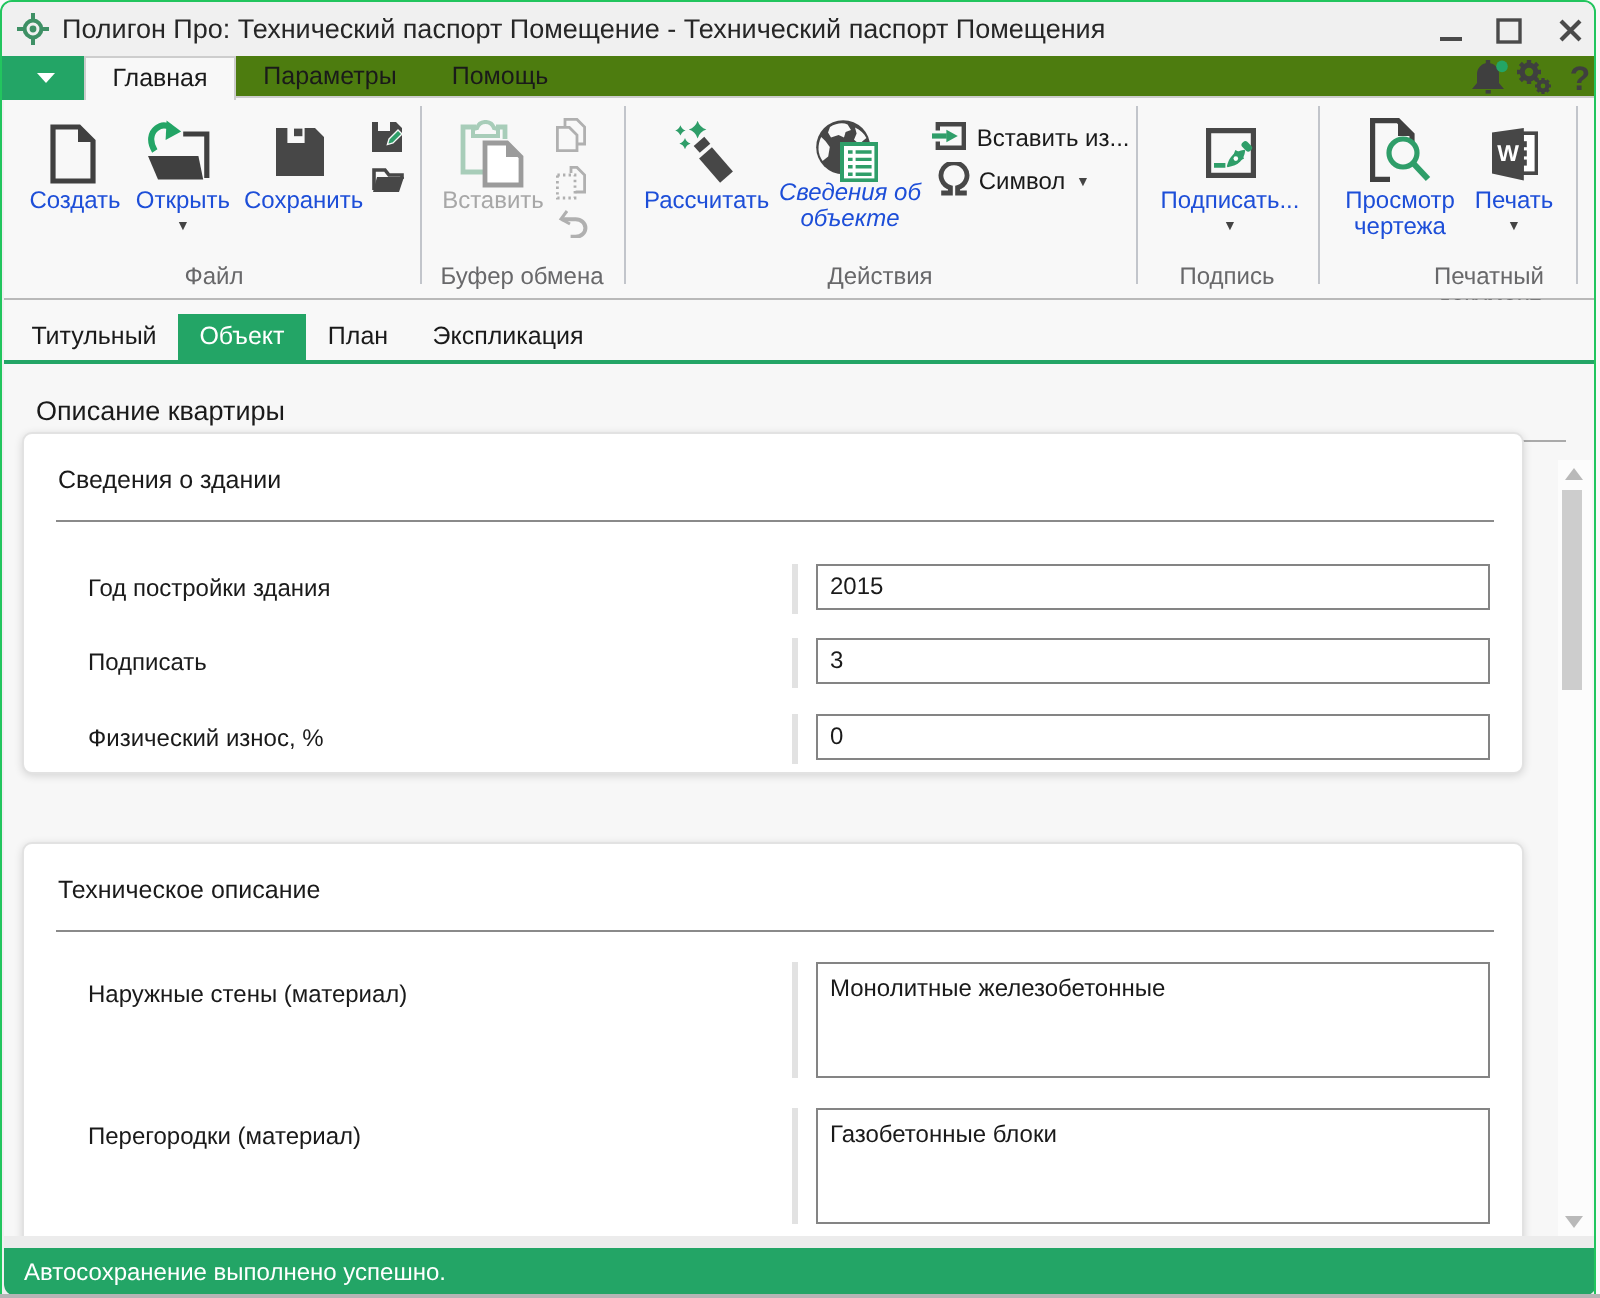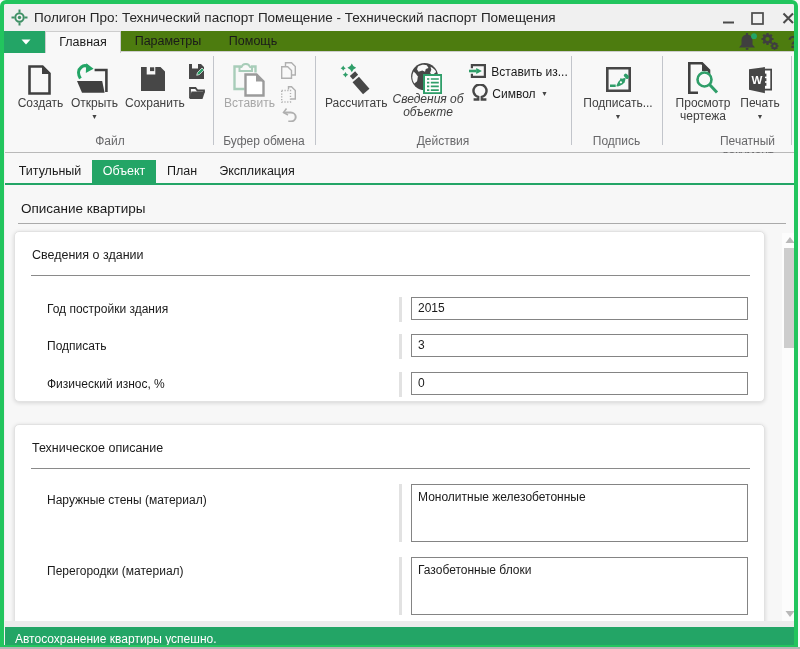--- a/index.html
+++ b/index.html
@@ -1,20 +1,20 @@
 <!DOCTYPE html>
 <html><head>
 <meta charset="utf-8">
 <style>
 * { margin:0; padding:0; box-sizing:border-box; }
 html,body { width:800px; height:649px; overflow:hidden; background:#fafafa; }
 body { font-family:"Liberation Sans", sans-serif; }
 #win {
   position:absolute; left:0; top:0; width:798px; height:649px;
-  background:#f0f0f0; border:4px solid #22c55e;
+  background:#f0f0f0; border:1px solid #22c55e;
   border-radius:6px 6px 0 0; overflow:hidden;
 }
 
 #titlebar { position:absolute; left:0; top:0; width:798px; height:27px; background:#f0f0f0; }
 #appicon { position:absolute; left:7px; top:5px; }
 #title { position:absolute; left:30px; top:6px; font-size:13.5px; color:#262626; white-space:nowrap; }
 #winbtns { position:absolute; right:1px; top:5px; }
 
 #menurow { position:absolute; left:0; top:27px; width:798px; height:21px; background:#4d7c0f; border-bottom:1px solid #cdcdcd; }
 #filebtn { position:absolute; left:0px; top:0px; width:41px; height:22px; background:#23a566; z-index:3; }
@@ -22,35 +22,35 @@
 .mtab { position:absolute; top:0; height:21px; font-size:12.5px; color:#1a1a1a; text-align:center; line-height:21px; }
 #mtab1 { left:41px; width:76px; background:#f8f8f8; border:1px solid #cdcdcd; border-bottom:none; height:22px; z-index:2; }
 #mtab2 { left:117px; width:94px; }
 #mtab3 { left:211px; width:76px; }
 #menuicons { position:absolute; left:735px; top:2px; }
 
 #ribbon { position:absolute; left:1px; top:48px; width:796px; height:101px; background:#f8f8f8; border-bottom:1px solid #b9b9b9; }
 .rsep { position:absolute; top:4px; height:89px; width:1px; background:#c2c5cb; }
 .glabel { position:absolute; top:82px; font-size:12px; color:#68686a; text-align:center; }
 .rico { position:absolute; }
-.rlbl { position:absolute; font-size:12px; color:#404040; text-align:center; line-height:13px; white-space:nowrap; }
+.rlbl { position:absolute; font-size:12px; color:#1d4ed8; text-align:center; line-height:13px; white-space:nowrap; }
 .dis { color:#a7a7a7; }
 .dd { position:absolute; font-size:7px; color:#444; text-align:center; }
 .inlbtn { position:absolute; font-size:12px; color:#1a1a1a; }
 
 #doctabs { position:absolute; left:1px; top:149px; width:796px; height:32px; background:#f8f8f8; }
 .dtab { position:absolute; top:7px; height:23px; height:23px; line-height:23px; font-size:12.5px; color:#1a1a1a; text-align:center; }
 #dtab2 { background:#23a566; color:#fff; }
 #greenline { position:absolute; left:0; bottom:0; width:796px; height:2px; background:#23a566; }
 
 #content { position:absolute; left:1px; top:181px; width:796px; height:436px; background:#f7f7f7; overflow:hidden; }
 #pagehead { position:absolute; left:16px; top:16px; font-size:13.5px; color:#1a1a1a; }
 #pagerule { position:absolute; left:13px; top:38px; width:768px; height:1px; background:#aaa; }
 .card { position:absolute; left:9px; width:751px; background:#fff; border:1px solid #e2e2e2; border-radius:5px; box-shadow:0 1px 4px rgba(0,0,0,0.14); }
-#card1 { top:46px; height:171px; }
+#card1 { top:34px; height:171px; }
 #card2 { top:239px; height:260px; }
 .cardhead { position:absolute; left:17px; top:16px; font-size:12.5px; color:#1a1a1a; }
 .cardrule { position:absolute; left:16px; height:1px; background:#8a8a8a; width:719px; top:43px; }
 .flabel { position:absolute; left:32px; font-size:12px; color:#1a1a1a; }
 .split { position:absolute; left:384px; width:3px; background:#e2e2e2; }
 .finput { position:absolute; left:396px; width:337px; height:23px; background:#fff; border:1px solid #848484; font-size:12px; color:#1a1a1a; line-height:21px; padding-left:6px; }
 .ftext { position:absolute; left:396px; width:337px; background:#fff; border:1px solid #848484; font-size:12px; color:#1a1a1a; padding:5px 6px; }
 
 #vscroll { position:absolute; right:2px; top:48px; width:17px; height:389px; background:#fcfcfc; }
 #vthumb { position:absolute; left:2px; top:15px; width:10px; height:100px; background:#cdcdcd; }
@@ -300,15 +300,15 @@
           <path d="M5 1 L9.5 7 H0.5 Z" fill="#b9b9b9"></path>
         </svg>
       <div id="vthumb"></div>
       <svg style="position:absolute; left:3px; bottom:4px;" width="10" height="8" viewBox="0 0 10 8">
           <path d="M5 7 L9.5 1 H0.5 Z" fill="#b9b9b9"></path>
         </svg>
     </div>
   </div>
 
   <div id="gap"></div>
-  <div id="toast">Автосохранение квартиры успешно.</div>
+  <div id="toast">Автосохранение выполнено успешно.</div>
 </div>
 <div id="bottombar"></div>
 
 </body></html>

